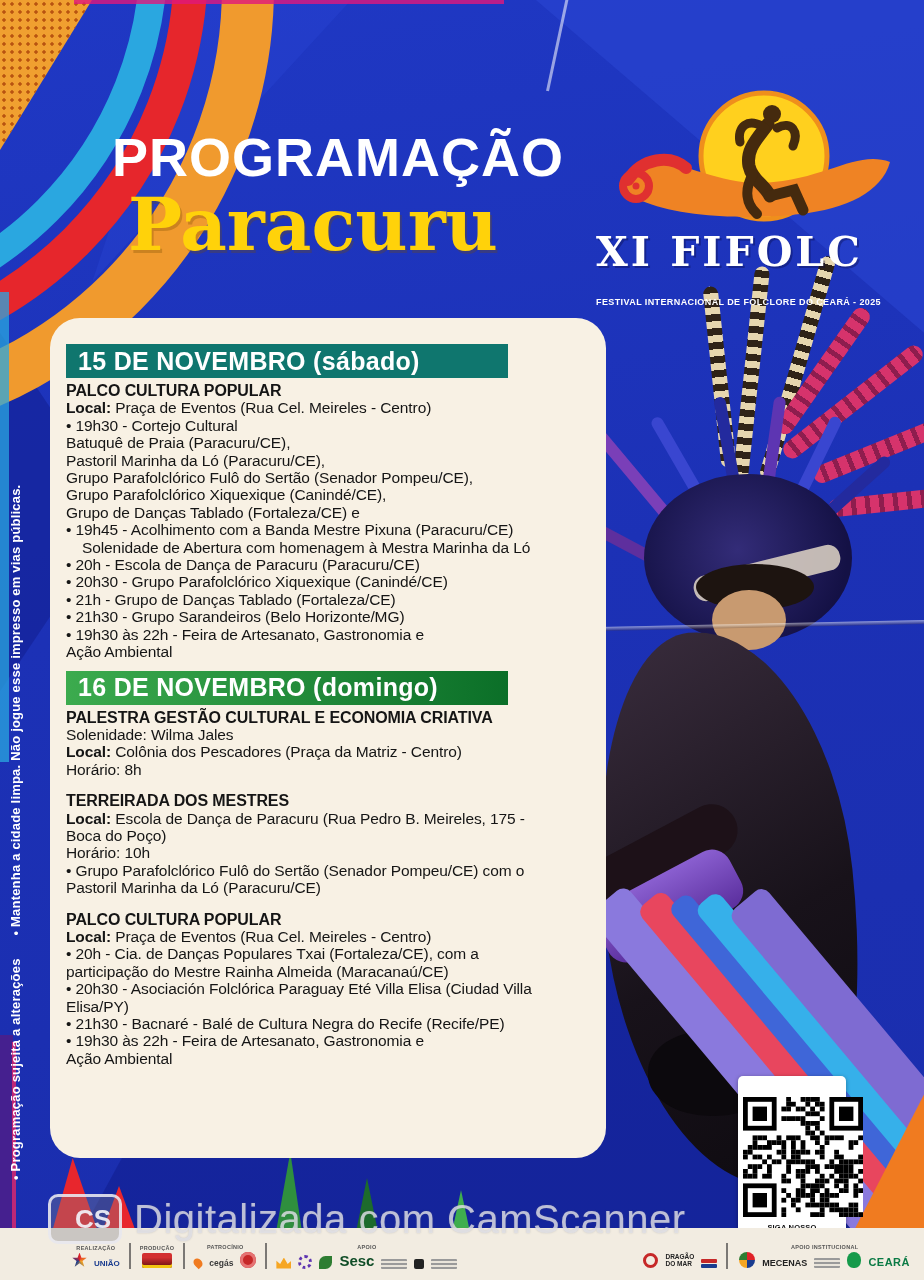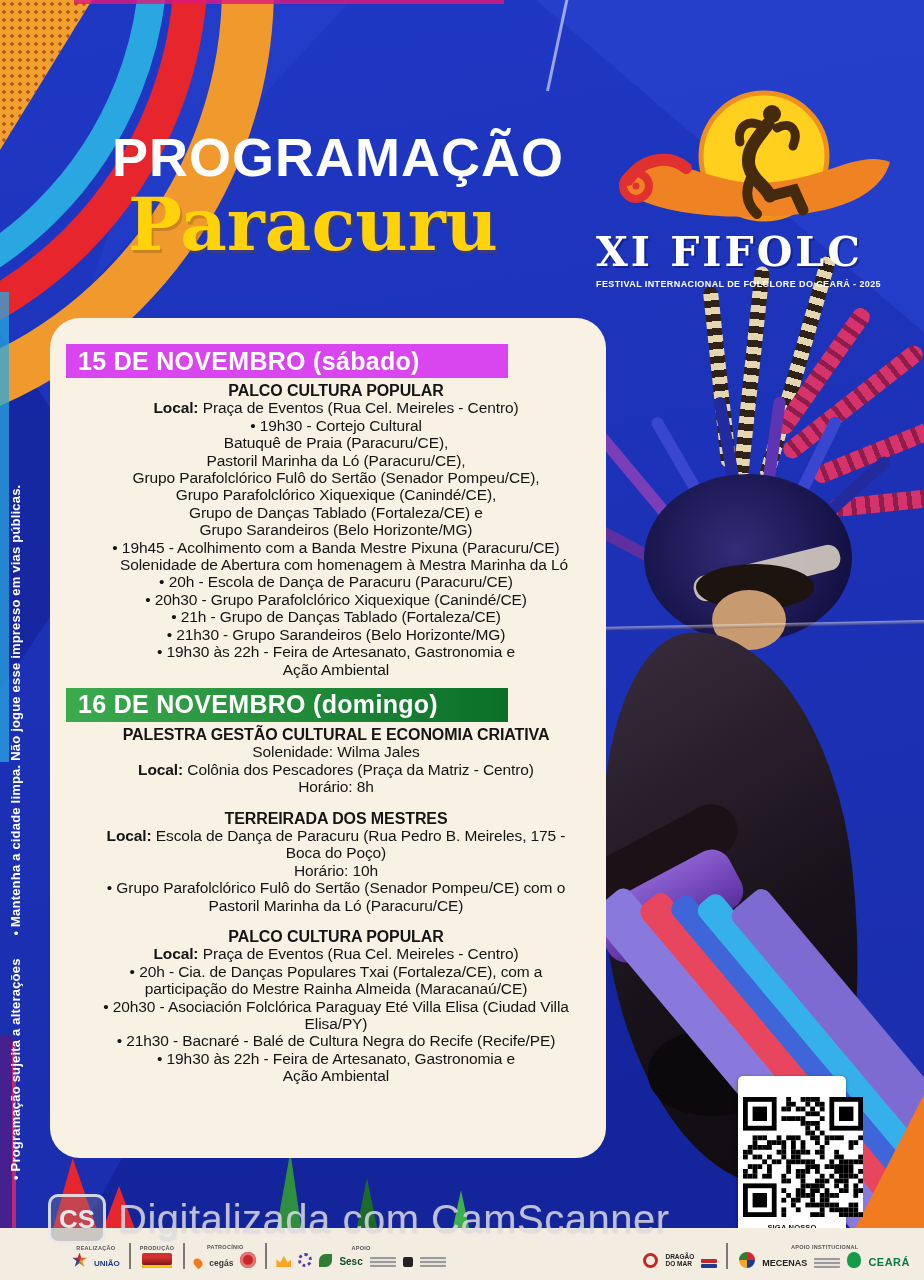--- a/index.html
+++ b/index.html
@@ -38,21 +38,21 @@
   
   .title{position:absolute;left:112px;top:126px;z-index:3;color:#fff;font-size:54px;
          font-weight:700;letter-spacing:1px;}
   .subtitle{position:absolute;left:128px;top:182px;z-index:3;color:#ffd20a;font-size:72px;
          font-weight:700;font-family:"DejaVu Serif",serif;text-shadow:2px 3px 0 rgba(120,75,0,.3);}
 
   
   .emblem{position:absolute;left:596px;top:80px;width:316px;z-index:3;}
   .logo-name{font-family:"DejaVu Serif",serif;font-weight:700;font-size:41px;color:#fff;
      letter-spacing:3px;margin-top:-8px;text-shadow:2px 2px 0 rgba(10,10,60,.35);}
-  .logo-tagline{font-size:9px;color:#fff;font-weight:700;letter-spacing:.4px;margin-top:3px;}
+  .logo-tagline{font-size:9px;color:#fff;font-weight:700;letter-spacing:.4px;margin-top:21px;}
 
   
   .photo{position:absolute;left:596px;top:278px;width:328px;height:962px;z-index:2;}
   .photo *{position:absolute;}
   .zf{width:15px;border-radius:8px;background:repeating-linear-gradient(0deg,#e6d6ae 0 7px,#2f2317 7px 14px);}
   .pf{width:18px;border-radius:10px;background:repeating-linear-gradient(0deg,#d6336c 0 9px,#8e1d4e 9px 14px);}
   .bf{width:12px;border-radius:8px;}
   .core{left:48px;top:196px;width:208px;height:168px;border-radius:50%;
         background:radial-gradient(circle at 45% 45%,#332c78,#141145 75%);}
   .fringe{left:96px;top:282px;width:150px;height:26px;border-radius:12px;background:#d6ccc0;
@@ -74,23 +74,23 @@
   .st.s4{left:242px;width:30px;background:#36b0ea;}
   .st.s5{left:274px;width:46px;background:#7e6bd2;}
   .orange-corner{left:232px;top:760px;width:96px;height:202px;background:#f07b20;
         clip-path:polygon(100% 28%,100% 100%,22% 100%);}
 
   
   .card{position:absolute;left:50px;top:318px;width:556px;height:840px;background:#f8f1e4;
         border-radius:30px;z-index:5;box-sizing:border-box;padding:26px 0 0 16px;}
   .banner{height:34px;width:442px;color:#fff;font-weight:700;font-size:25px;letter-spacing:.3px;
         display:flex;align-items:center;padding-left:12px;box-sizing:border-box;}
-  .banner.red{background:#d946ef;}
+  .banner.red{background:#0f766e;}
   .banner.green{background:linear-gradient(90deg,#3cab4e,#0b6f28);}
-  .sec{margin-top:4px;text-align:center;}
+  .sec{margin-top:4px;}
   .pline{font-size:15.5px;line-height:17.4px;color:#151515;white-space:nowrap;letter-spacing:-.1px;}
   .pline.b{font-weight:700;font-size:16px;}
   .pline.indent{padding-left:16px;}
   .pline .pre{font-weight:700;}
   .gapline{height:14px;}
   .sec2-banner{margin-top:10px;}
 
   
   .sidebar{position:absolute;left:8px;top:332px;height:848px;z-index:6;writing-mode:vertical-rl;
         transform:rotate(180deg);color:#fff;font-weight:700;font-size:13px;letter-spacing:.2px;
@@ -112,40 +112,40 @@
   .lg-star{width:15px;height:15px;background:conic-gradient(#e02128,#f5a623,#1a3c8f,#e02128);
         clip-path:polygon(50% 0,63% 35%,98% 35%,70% 57%,82% 95%,50% 72%,18% 95%,30% 57%,2% 35%,37% 35%);}
   .lg-redblock{width:30px;height:15px;background:linear-gradient(#d32f2f 30%,#5c0f0f);border-radius:2px;
         box-shadow:inset 0 -3px 0 #f2c511;}
   .lg-flame{width:8px;height:10px;background:#f07b20;border-radius:50% 50% 50% 0;transform:rotate(-45deg);}
   .lg-cegas{font-size:8.5px;font-weight:700;color:#3a3a3a;}
   .lg-reddot{width:16px;height:16px;border-radius:50%;background:#c62828;box-shadow:inset 0 0 0 3px #e57373;}
   .lg-crown{width:15px;height:11px;background:#f6a623;clip-path:polygon(0 100%,0 30%,25% 60%,50% 0,75% 60%,100% 30%,100% 100%);}
   .lg-wreath{width:14px;height:14px;border-radius:50%;border:3px dotted #5e35b1;box-sizing:border-box;}
   .lg-clover{width:13px;height:13px;background:#2e7d32;border-radius:50% 0 50% 0;}
-  .lg-sesc{font-size:10px;font-weight:700;color:#104d27;}
+  .lg-sesc{font-size:15px;font-weight:700;color:#104d27;}
   .lg-gray{width:26px;height:10px;background:repeating-linear-gradient(0deg,#9a9a9a 0 2px,#e9e4da 2px 4px);border-radius:1px;}
   .lg-black{width:10px;height:10px;background:#222;border-radius:2px;}
   .lg-ring{width:15px;height:15px;border-radius:50%;border:3px solid #c62828;box-sizing:border-box;}
   .lg-dragao{font-size:6.5px;font-weight:700;color:#222;line-height:1.1;text-align:left;}
   .lg-flags{display:flex;flex-direction:column;gap:1px;}
   .lg-flags span{width:16px;height:4px;border-radius:1px;display:block;}
   .lg-pin{width:16px;height:16px;border-radius:50%;
         background:conic-gradient(#e02128 0 25%,#1a3c8f 25% 50%,#f5a623 50% 75%,#2e7d32 75% 100%);}
   .lg-mecenas{font-size:9px;font-weight:700;color:#222;}
   .lg-shield{width:14px;height:16px;background:#159a4a;border-radius:50% 50% 45% 45%;}
   .lg-ceara{font-size:11px;font-weight:700;color:#0a7a44;letter-spacing:.5px;}
   .fspacer{flex:1;}
   .inst{margin-left:2px;}
 
   
   .wm{position:absolute;left:48px;top:1194px;display:flex;align-items:center;gap:12px;z-index:10;}
   .cs{width:52px;height:44px;border:3px solid rgba(238,238,244,.85);border-radius:10px;
       background:rgba(130,130,138,.35);color:rgba(242,242,248,.92);font-size:26px;font-weight:700;
-      display:grid;place-items:center;}
+      display:grid;place-items:center;padding-left:16px;}
   .wm-text{font-size:40px;color:rgba(226,226,233,.8);letter-spacing:.5px;
       text-shadow:0 0 2px rgba(110,110,115,.3);}
 </style>
 </head>
 <body>
 
 <div class="page">
 
   <div class="tri navy1"></div>
   <div class="tri navy2"></div>
@@ -226,21 +226,20 @@
     <div class="banner red">15 DE NOVEMBRO (sábado)</div>
     <div class="sec">
         <div class="pline b">PALCO CULTURA POPULAR</div>
         <div class="pline"><span class="pre">Local:</span> Praça de Eventos (Rua Cel. Meireles - Centro)</div>
         <div class="pline">• 19h30 - Cortejo Cultural</div>
         <div class="pline">Batuquê de Praia (Paracuru/CE),</div>
         <div class="pline">Pastoril Marinha da Ló (Paracuru/CE),</div>
         <div class="pline">Grupo Parafolclórico Fulô do Sertão (Senador Pompeu/CE),</div>
         <div class="pline">Grupo Parafolclórico Xiquexique (Canindé/CE),</div>
         <div class="pline">Grupo de Danças Tablado (Fortaleza/CE) e</div>
-        <div class="pline">Grupo Sarandeiros (Belo Horizonte/MG)</div>
         <div class="pline">•  19h45 - Acolhimento com a Banda Mestre Pixuna (Paracuru/CE)</div>
         <div class="pline indent">Solenidade de Abertura com homenagem à Mestra Marinha da Ló</div>
         <div class="pline">• 20h - Escola de Dança de Paracuru (Paracuru/CE)</div>
         <div class="pline">• 20h30 - Grupo Parafolclórico Xiquexique (Canindé/CE)</div>
         <div class="pline">• 21h - Grupo de Danças Tablado (Fortaleza/CE)</div>
         <div class="pline">• 21h30 - Grupo Sarandeiros (Belo Horizonte/MG)</div>
         <div class="pline">• 19h30 às 22h - Feira de Artesanato, Gastronomia e</div>
         <div class="pline">Ação Ambiental</div>
       </div>
     <div class="banner green sec2-banner">16 DE NOVEMBRO (domingo)</div>

